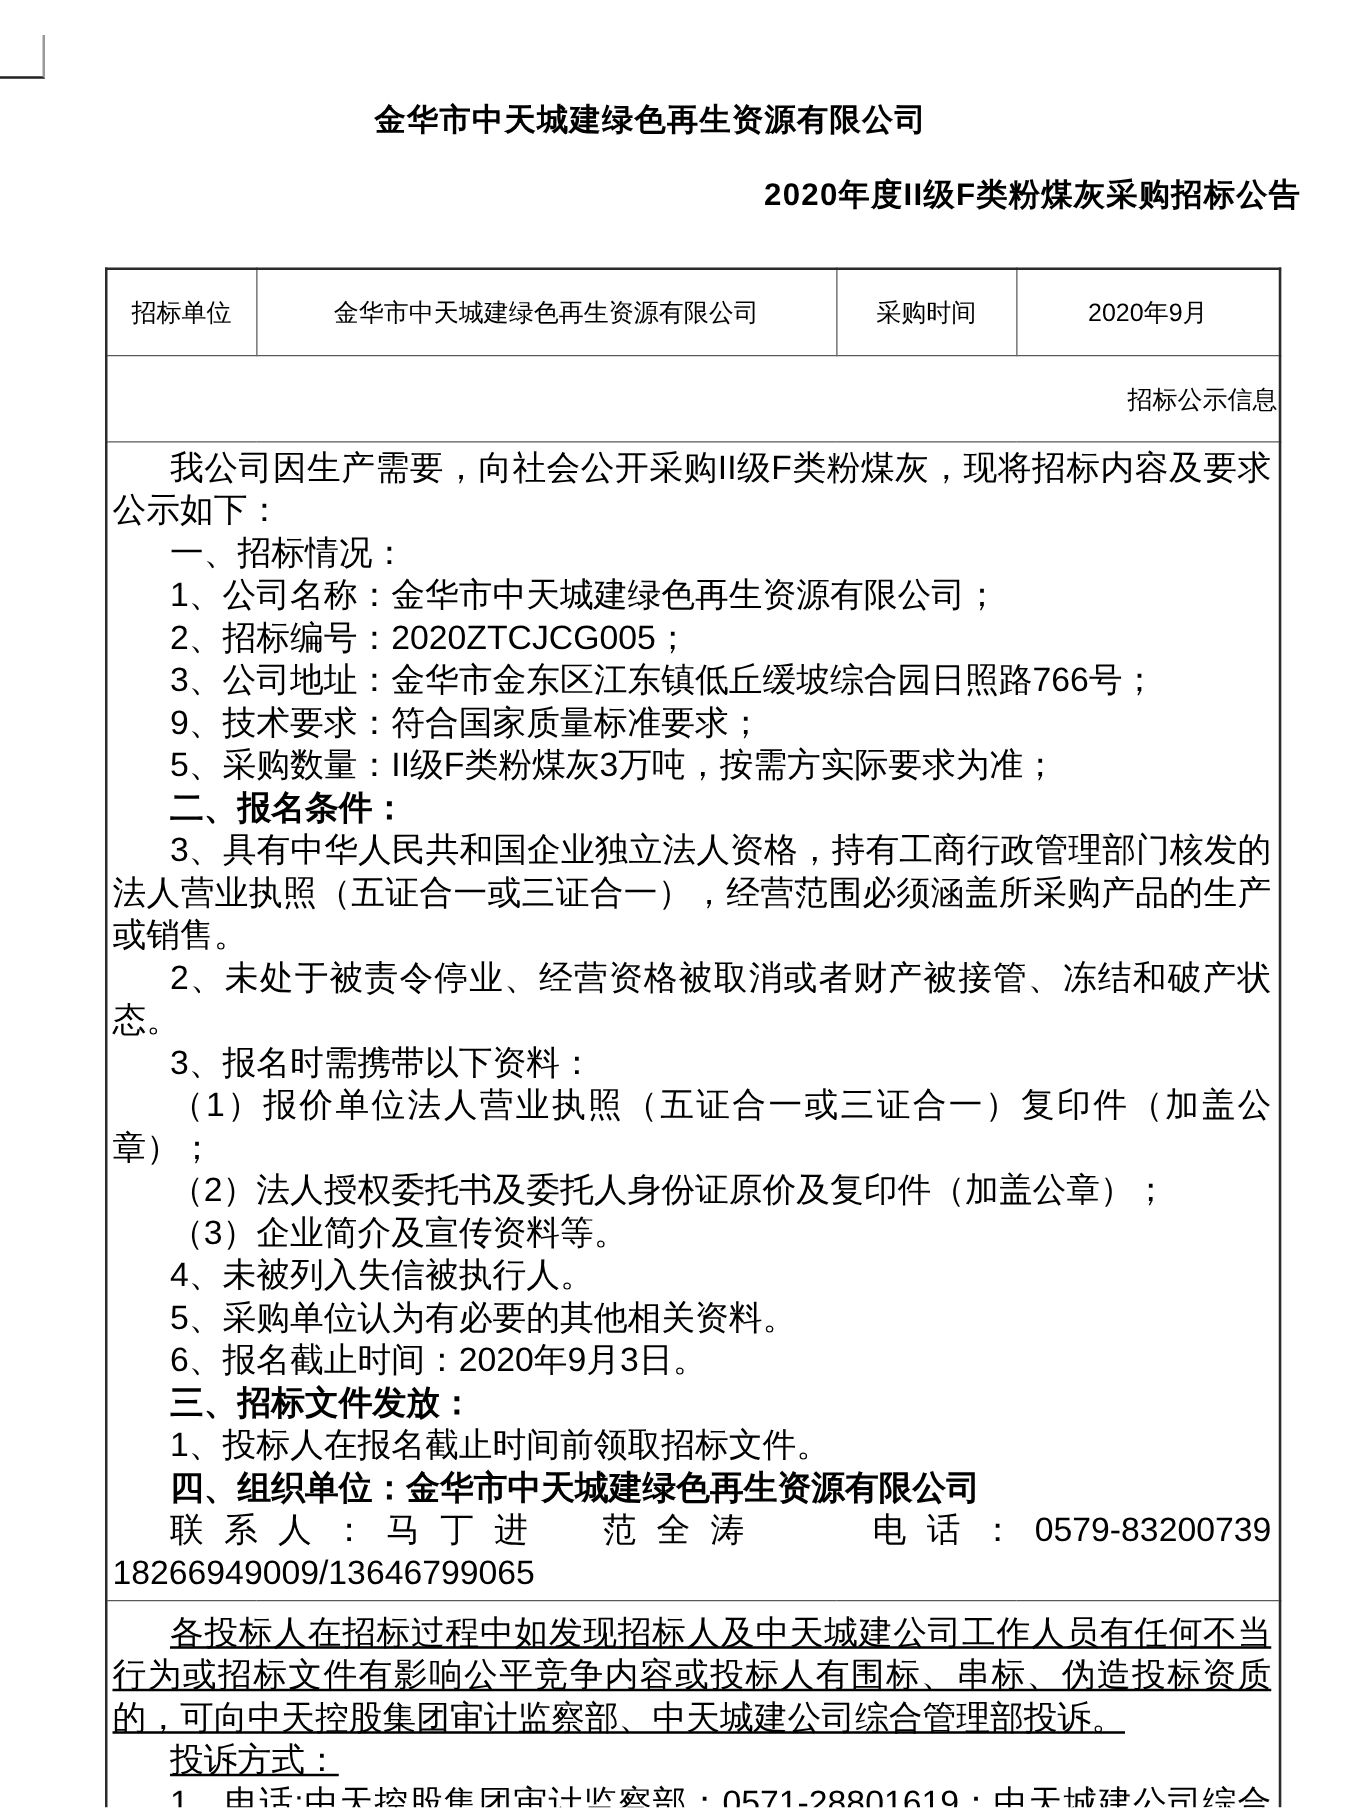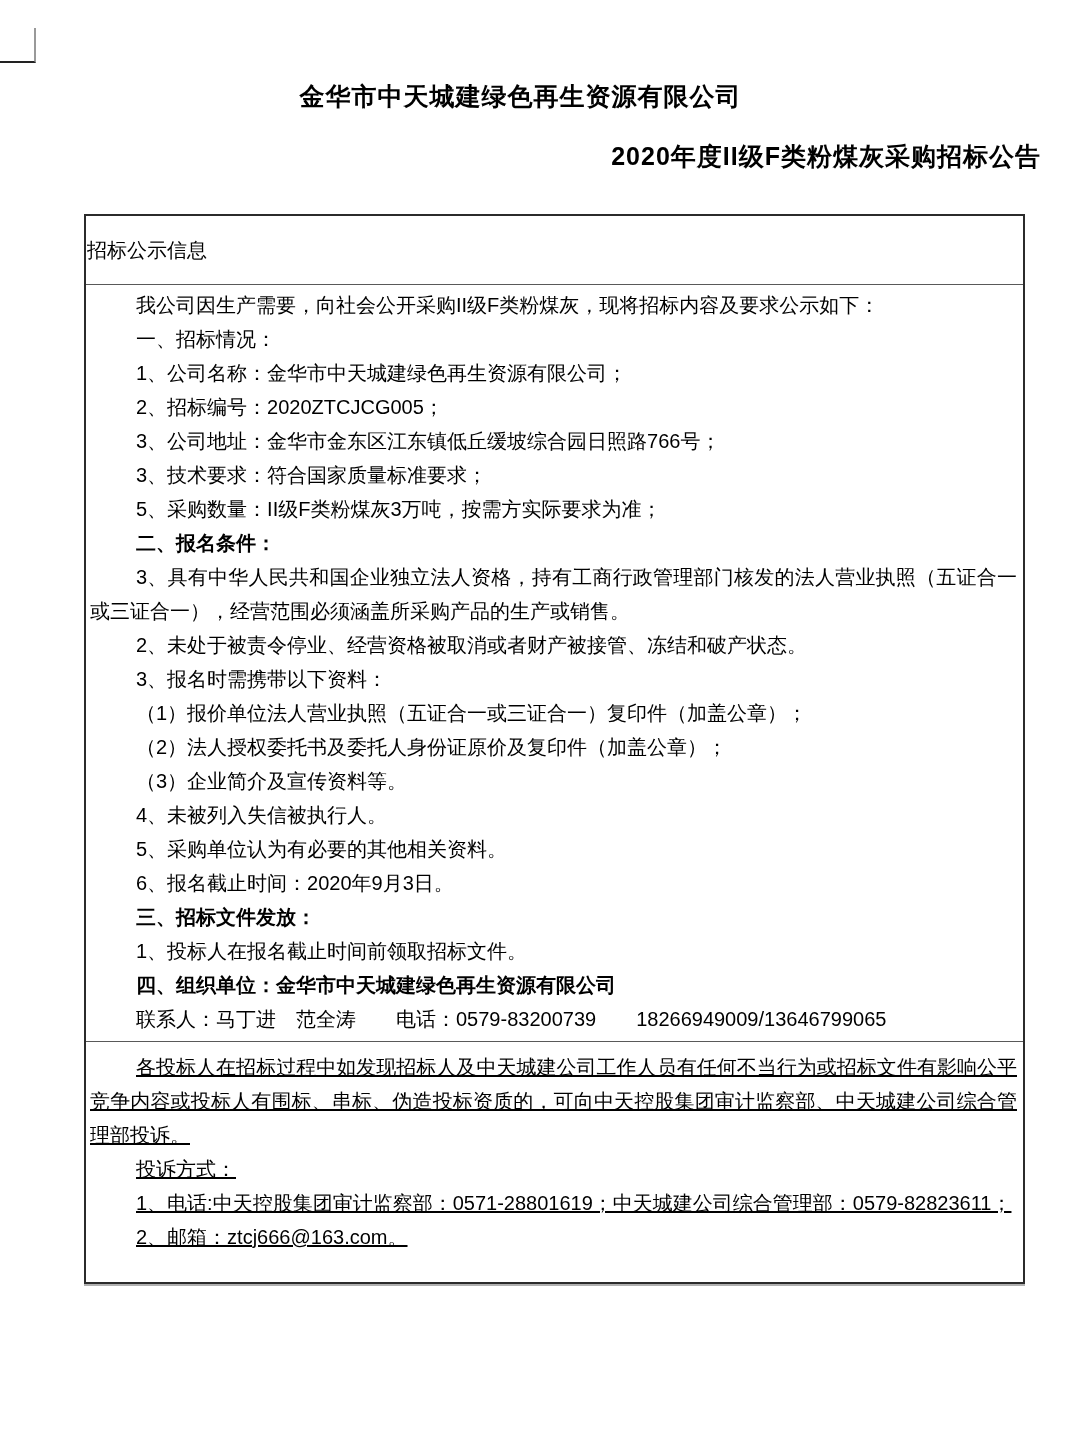--- a/index.html
+++ b/index.html
@@ -43,35 +43,35 @@
     border: 1px solid #595959;
     font-size: 20px;
     vertical-align: middle;
   }
   td.info-cell {
     text-align: center;
     height: 68px;
     padding: 0 4px;
   }
   td.section-header-cell {
-    text-align: left;
+    text-align: right;
     height: 66px;
   }
   td.body-cell {
     padding: 3px 6px 5px 4px;
     vertical-align: top;
   }
   td.complaint-cell {
     padding: 8px 6px 28px 4px;
     vertical-align: top;
     text-decoration: underline;
   }
   .para {
     margin: 0;
-    font-size: 20px;
+    font-size: 27px;
     line-height: 34px;
     text-indent: 46px;
     text-align: justify;
   }
   .para.bold { font-weight: bold; }
 </style>
 </head>
 <body>
 
 <div class="page">
@@ -83,30 +83,36 @@
 
   <table class="tender-table">
     <colgroup>
       <col style="width:120px">
       <col style="width:464px">
       <col style="width:144px">
       <col style="width:211px">
     </colgroup>
     <tbody>
       <tr>
+        <td class="info-cell">招标单位</td>
+        <td class="info-cell">金华市中天城建绿色再生资源有限公司</td>
+        <td class="info-cell">采购时间</td>
+        <td class="info-cell">2020年9月</td>
+      </tr>
+      <tr>
         <td class="section-header-cell" colspan="4">招标公示信息</td>
       </tr>
       <tr>
         <td class="body-cell" colspan="4" id="body-cell">
             <p class="para">我公司因生产需要，向社会公开采购II级F类粉煤灰，现将招标内容及要求公示如下：</p>
             <p class="para">一、招标情况：</p>
             <p class="para">1、公司名称：金华市中天城建绿色再生资源有限公司；</p>
             <p class="para">2、招标编号：2020ZTCJCG005；</p>
             <p class="para">3、公司地址：金华市金东区江东镇低丘缓坡综合园日照路766号；</p>
-            <p class="para">3、技术要求：符合国家质量标准要求；</p>
+            <p class="para">9、技术要求：符合国家质量标准要求；</p>
             <p class="para">5、采购数量：II级F类粉煤灰3万吨，按需方实际要求为准；</p>
             <p class="para bold">二、报名条件：</p>
             <p class="para">3、具有中华人民共和国企业独立法人资格，持有工商行政管理部门核发的法人营业执照（五证合一或三证合一），经营范围必须涵盖所采购产品的生产或销售。</p>
             <p class="para">2、未处于被责令停业、经营资格被取消或者财产被接管、冻结和破产状态。</p>
             <p class="para">3、报名时需携带以下资料：</p>
             <p class="para">（1）报价单位法人营业执照（五证合一或三证合一）复印件（加盖公章）；</p>
             <p class="para">（2）法人授权委托书及委托人身份证原价及复印件（加盖公章）；</p>
             <p class="para">（3）企业简介及宣传资料等。</p>
             <p class="para">4、未被列入失信被执行人。</p>
             <p class="para">5、采购单位认为有必要的其他相关资料。</p>

